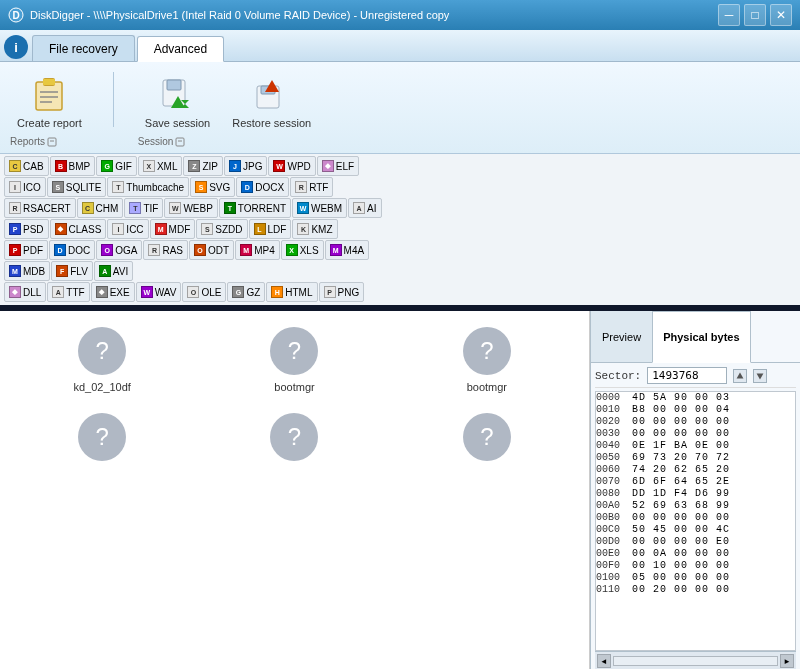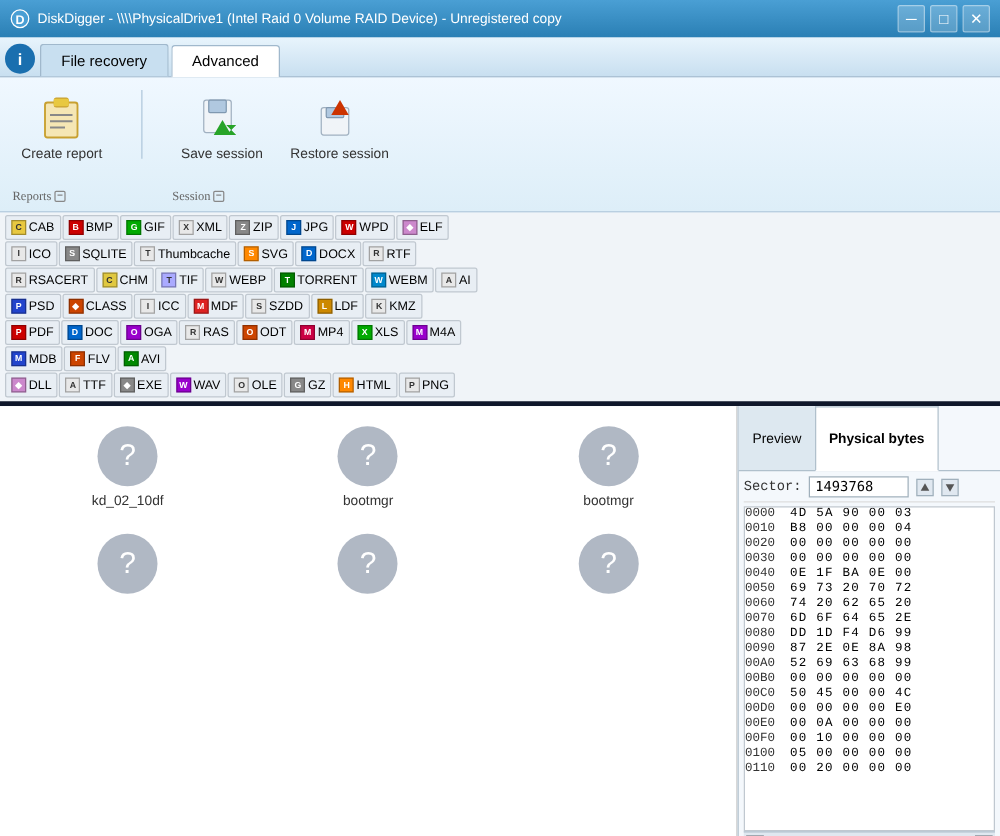--- a/index.html
+++ b/index.html
@@ -63,21 +63,21 @@
     }
     .toolbar-btn .icon { width: 40px; height: 40px; display: flex; align-items: center; justify-content: center; }
     .toolbar-btn .label { font-size: 11px; text-align: center; color: #333; }
     .toolbar-separator {
       width: 1px; background: #b0c8dc; height: 55px; margin: 4px 4px;
     }
 
     
     .file-types-area {
       background: #f0f4f8;
-      border-bottom: 4px solid #0f172a;
+      border-bottom: 6px solid #0f172a;
       padding: 2px 4px;
     }
     .file-types-row {
       display: flex; flex-wrap: nowrap; gap: 1px; margin-bottom: 1px;
     }
     .file-type-btn {
       display: flex; align-items: center; gap: 2px;
       padding: 1px 4px; border: 1px solid #c0c8d0;
       background: #e8eef4; cursor: pointer; border-radius: 2px;
       font-size: 10px; white-space: nowrap; height: 20px;
@@ -179,22 +179,22 @@
       border: 1px solid rgba(0,0,0,0.3); font-size: 7px;
       display: flex; align-items: center; justify-content: center;
       font-weight: bold; flex-shrink: 0;
     }
 
     .toolbar-section {
       display: flex; flex-direction: column; align-items: center;
     }
     .toolbar-section-row { display: flex; gap: 8px; }
     .toolbar-section-label {
-      font-size: 10px; color: #666; margin-top: 18px; align-self: flex-start;
-      display: flex; gap: 2px; font-family: Liberation Serif, serif;
+      font-size: 10px; color: #666; margin-top: 2px; align-self: flex-start;
+      display: flex; align-items: center; gap: 2px;
     }
   </style>
 </head>
 <body>
 
 <div class="title-bar">
   <div class="title-bar-left">
     <svg width="16" height="16" viewBox="0 0 16 16">
       <circle cx="8" cy="8" r="7" fill="#4a9fd4" stroke="white" stroke-width="1"></circle>
       <text x="8" y="12" text-anchor="middle" font-size="10" fill="white" font-weight="bold">D</text>
@@ -429,24 +429,20 @@
             </div>
             <div class="hex-row">
               <span class="hex-addr">0070</span>
               <span class="hex-bytes">6D 6F 64 65 2E</span>
             </div>
             <div class="hex-row">
               <span class="hex-addr">0080</span>
               <span class="hex-bytes">DD 1D F4 D6 99</span>
             </div>
             <div class="hex-row">
-              <span class="hex-addr">0090</span>
-              <span class="hex-bytes">87 2E 0E 8A 98</span>
-            </div>
-            <div class="hex-row">
               <span class="hex-addr">00A0</span>
               <span class="hex-bytes">52 69 63 68 99</span>
             </div>
             <div class="hex-row">
               <span class="hex-addr">00B0</span>
               <span class="hex-bytes">00 00 00 00 00</span>
             </div>
             <div class="hex-row">
               <span class="hex-addr">00C0</span>
               <span class="hex-bytes">50 45 00 00 4C</span>

